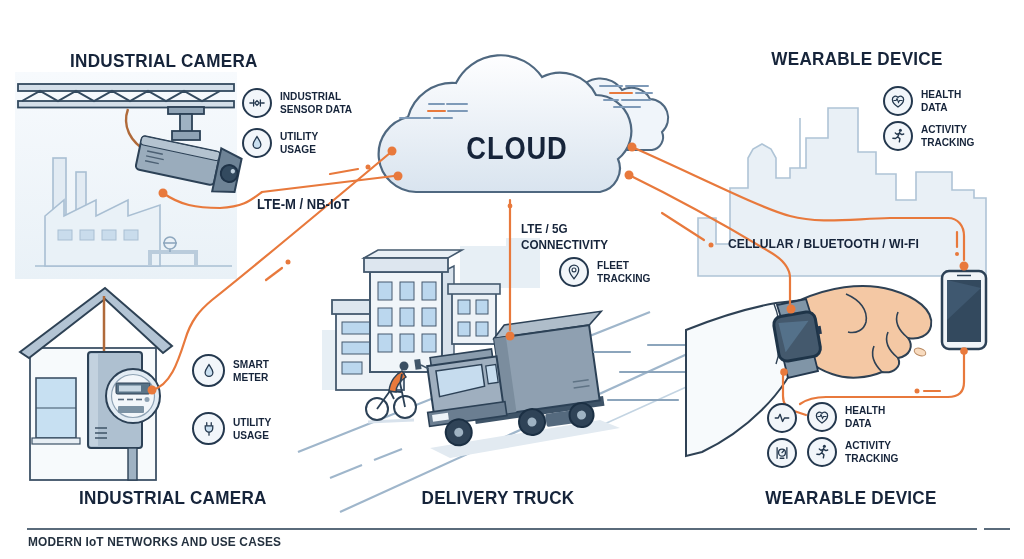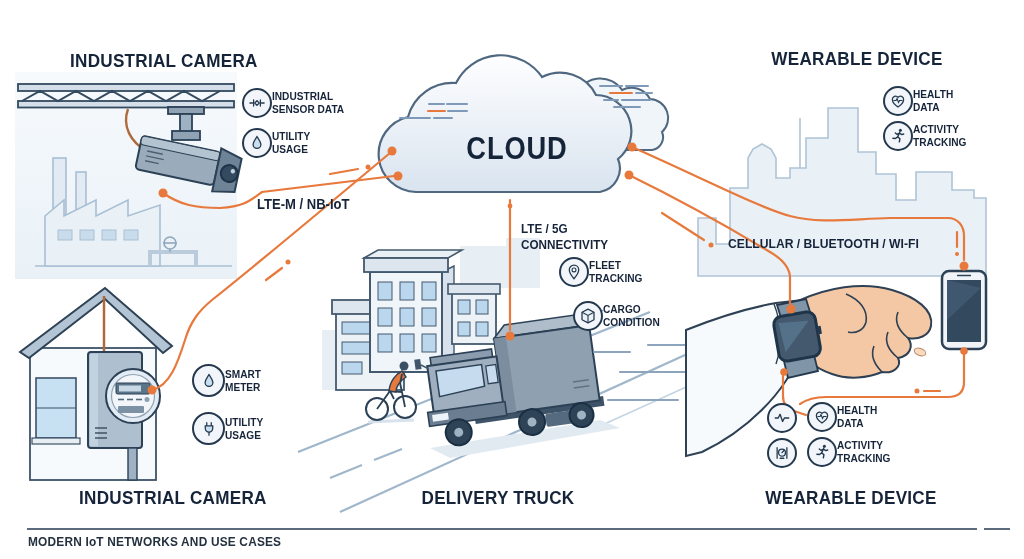--- a/index.html
+++ b/index.html
@@ -6,21 +6,21 @@
   .stage{position:relative;width:1024px;height:559px;background:#fff;overflow:hidden;
          font-family:"Liberation Sans",sans-serif;color:#1B2A3E;padding-left:39px;}
   .abs{position:absolute;}
   svg.bg{position:absolute;left:0;top:0;}
   .h-main{font-weight:800;font-size:19px;letter-spacing:.3px;text-align:center;
           transform:scaleX(.9);transform-origin:center;white-space:nowrap;color:#16243A;}
   .cloud-label{font-weight:800;font-size:31px;letter-spacing:1px;text-align:center;
           transform:scaleX(.88);transform-origin:center;color:#16243A;}
   .conn{font-weight:800;font-size:13.5px;white-space:pre-line;line-height:1.2;
           transform:scaleX(.9);transform-origin:left center;color:#16243A;}
-  .feature{display:flex;align-items:center;}
+  .feature{display:flex;gap:8px;align-items:center;}
   .ficon{width:30px;height:30px;border:2px solid #24384E;border-radius:50%;background:#F2F6FA;
          display:flex;align-items:center;justify-content:center;flex:0 0 auto;box-sizing:border-box;}
   .ficon svg{width:18px;height:18px;display:block;}
   .flabel{font-weight:800;font-size:11px;line-height:1.15;white-space:pre-line;color:#16243A;
           transform:scaleX(.92);transform-origin:left center;}
   .footer-caption{font-weight:700;font-size:12.5px;letter-spacing:.2px;color:#24313F;
           transform:scaleX(.95);transform-origin:left center;white-space:nowrap;}
   .rule{border-top:2px solid #5A6B7B;height:0;}
 </style>
 </head>
@@ -365,31 +365,22 @@
 
   <div class="feature abs" style="left:559px;top:257px">
     <span class="ficon">
         <svg viewBox="0 0 24 24">
           <use href="#i-pin"></use>
         </svg>
       </span>
     <span class="flabel">FLEET
 TRACKING</span>
   </div>
-  <div class="feature abs" style="left:573px;top:301px">
-    <span class="ficon">
-        <svg viewBox="0 0 24 24">
-          <use href="#i-box"></use>
-        </svg>
-      </span>
-    <span class="flabel">CARGO
-CONDITION</span>
-  </div>
-
-  <div class="feature abs" style="left:192px;top:364px">
+
+  <div class="feature abs" style="left:192px;top:354px">
     <span class="ficon" style="width:33px;height:33px">
         <svg viewBox="0 0 24 24">
           <use href="#i-drop"></use>
         </svg>
       </span>
     <span class="flabel">SMART
 METER</span>
   </div>
   <div class="feature abs" style="left:192px;top:412px">
     <span class="ficon" style="width:33px;height:33px">

